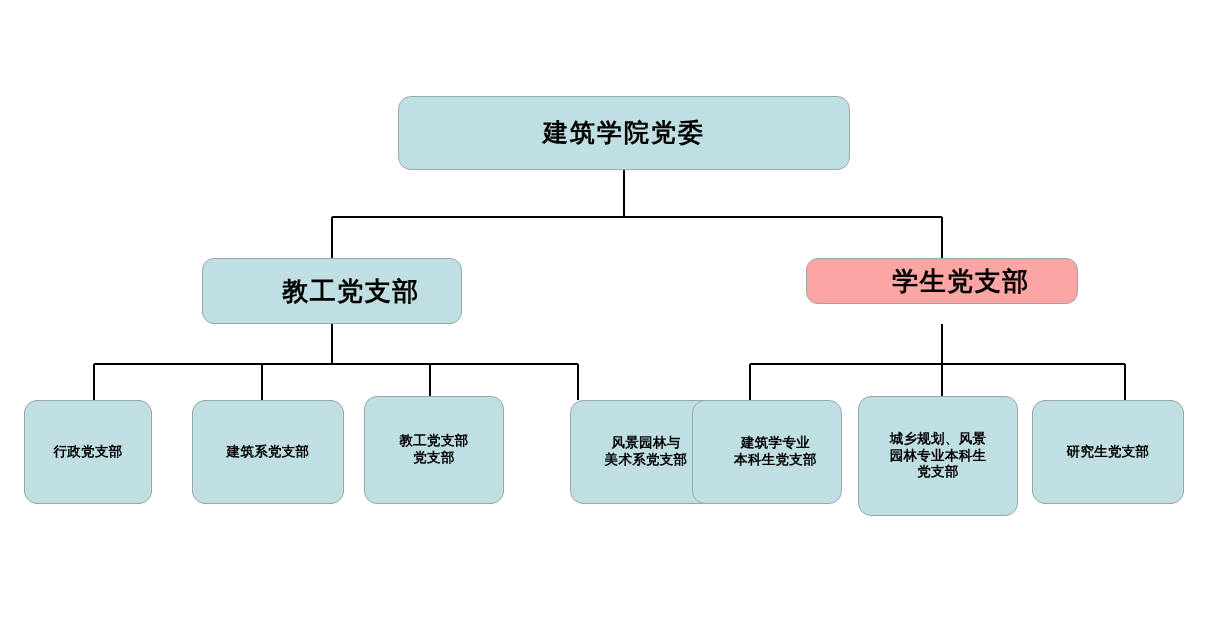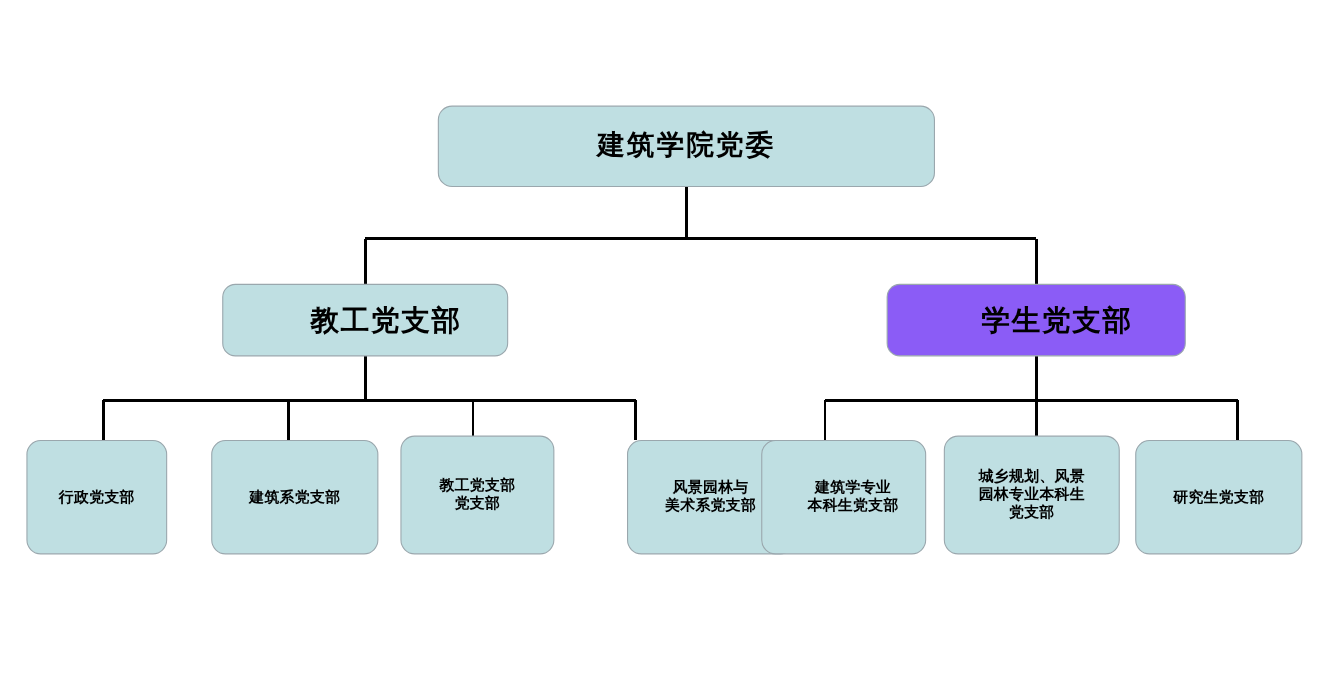--- a/index.html
+++ b/index.html
@@ -87,28 +87,28 @@
       <line x1="942" y1="324" x2="942" y2="364" stroke="#000000" stroke-width="2.4" shape-rendering="crispEdges"></line>
       <line x1="750" y1="364" x2="1125" y2="364" stroke="#000000" stroke-width="2.4" shape-rendering="crispEdges"></line>
       <line x1="750" y1="364" x2="750" y2="400" stroke="#000000" stroke-width="2.4" shape-rendering="crispEdges"></line>
       <line x1="942" y1="364" x2="942" y2="396" stroke="#000000" stroke-width="2.4" shape-rendering="crispEdges"></line>
       <line x1="1125" y1="364" x2="1125" y2="400" stroke="#000000" stroke-width="2.4" shape-rendering="crispEdges"></line>
     </svg>
 
   <div id="node-layer">
       <div class="node level-root" style="left: 398px; top: 96px; width: 452px; height: 74px; background: rgb(191, 223, 226); border-color: rgb(154, 167, 173); color: #000000;">建筑学院党委</div>
       <div class="node level-branch" style="left: 202px; top: 258px; width: 260px; height: 66px; background: rgb(191, 223, 226); border-color: rgb(154, 167, 173); color: rgb(0, 0, 0);">教工党支部</div>
-      <div class="node level-branch" style="left: 806px; top: 258px; width: 272px; height: 66px; background: #8b5cf6; border-color: rgb(154, 167, 173); color: rgb(0, 0, 0);">学生党支部</div>
+      <div class="node level-branch" style="left: 806px; top: 258px; width: 272px; height: 46px; background: #fca5a5; border-color: rgb(154, 167, 173); color: rgb(0, 0, 0);">学生党支部</div>
       <div class="node level-leaf" style="left: 24px; top: 400px; width: 128px; height: 104px; background: rgb(191, 223, 226); border-color: rgb(154, 167, 173); color: rgb(0, 0, 0);">行政党支部</div>
       <div class="node level-leaf" style="left: 192px; top: 400px; width: 152px; height: 104px; background: rgb(191, 223, 226); border-color: rgb(154, 167, 173); color: rgb(0, 0, 0);">建筑系党支部</div>
       <div class="node level-leaf" style="left: 364px; top: 396px; width: 140px; height: 108px; background: rgb(191, 223, 226); border-color: rgb(154, 167, 173); color: rgb(0, 0, 0);">教工党支部
 党支部</div>
       <div class="node level-leaf" style="left: 522px; top: 400px; width: 152px; height: 104px; background: rgb(191, 223, 226); border-color: rgb(154, 167, 173); color: rgb(0, 0, 0); margin-left: 48px;">风景园林与
 美术系党支部</div>
       <div class="node level-leaf" style="left: 692px; top: 400px; width: 150px; height: 104px; background: rgb(191, 223, 226); border-color: rgb(154, 167, 173); color: rgb(0, 0, 0); padding-left: 23px;">建筑学专业
 本科生党支部</div>
-      <div class="node level-leaf" style="left: 858px; top: 396px; width: 160px; height: 108px; background: rgb(191, 223, 226); border-color: rgb(154, 167, 173); color: rgb(0, 0, 0);">城乡规划、风景
+      <div class="node level-leaf" style="left: 858px; top: 396px; width: 160px; height: 120px; background: rgb(191, 223, 226); border-color: rgb(154, 167, 173); color: rgb(0, 0, 0);">城乡规划、风景
 园林专业本科生
 党支部</div>
       <div class="node level-leaf" style="left: 1032px; top: 400px; width: 152px; height: 104px; background: rgb(191, 223, 226); border-color: rgb(154, 167, 173); color: rgb(0, 0, 0);">研究生党支部</div>
     </div>
 
 </div>
 
 </body></html>

